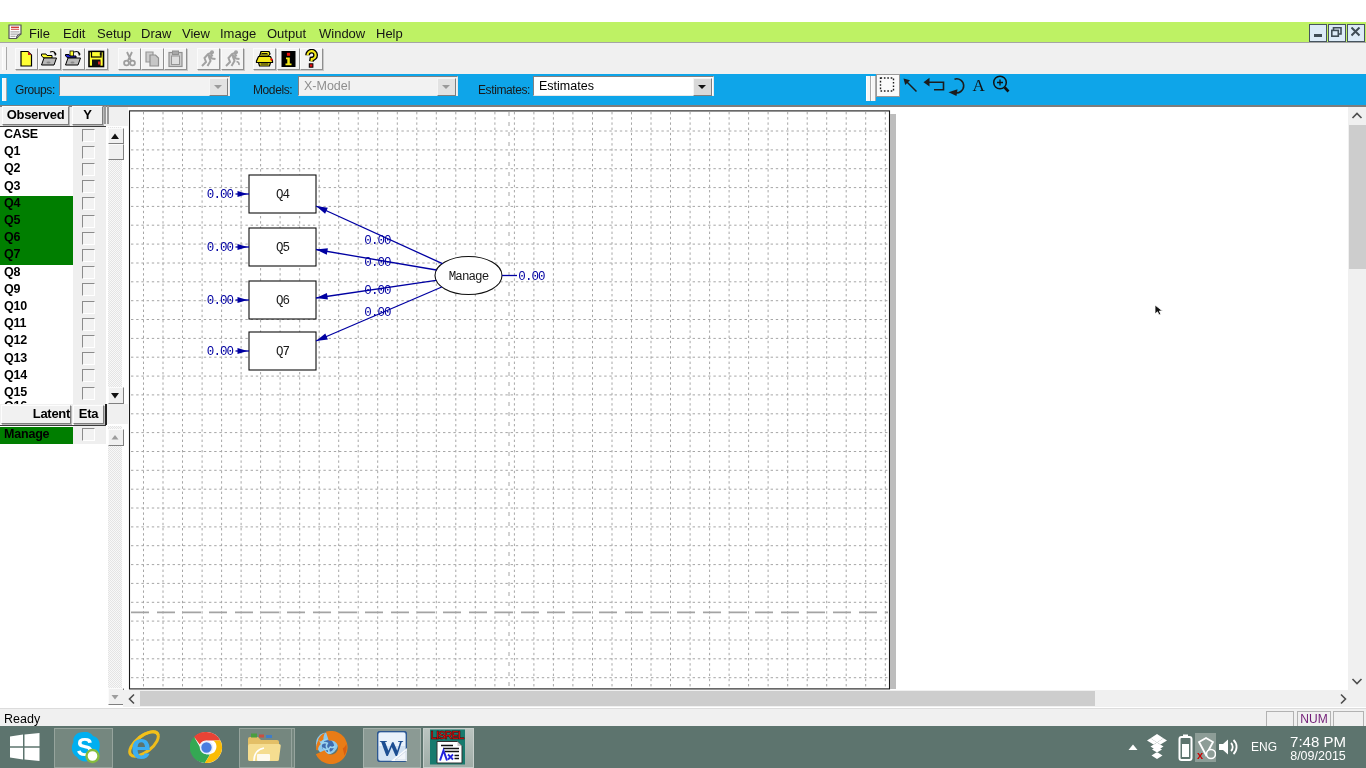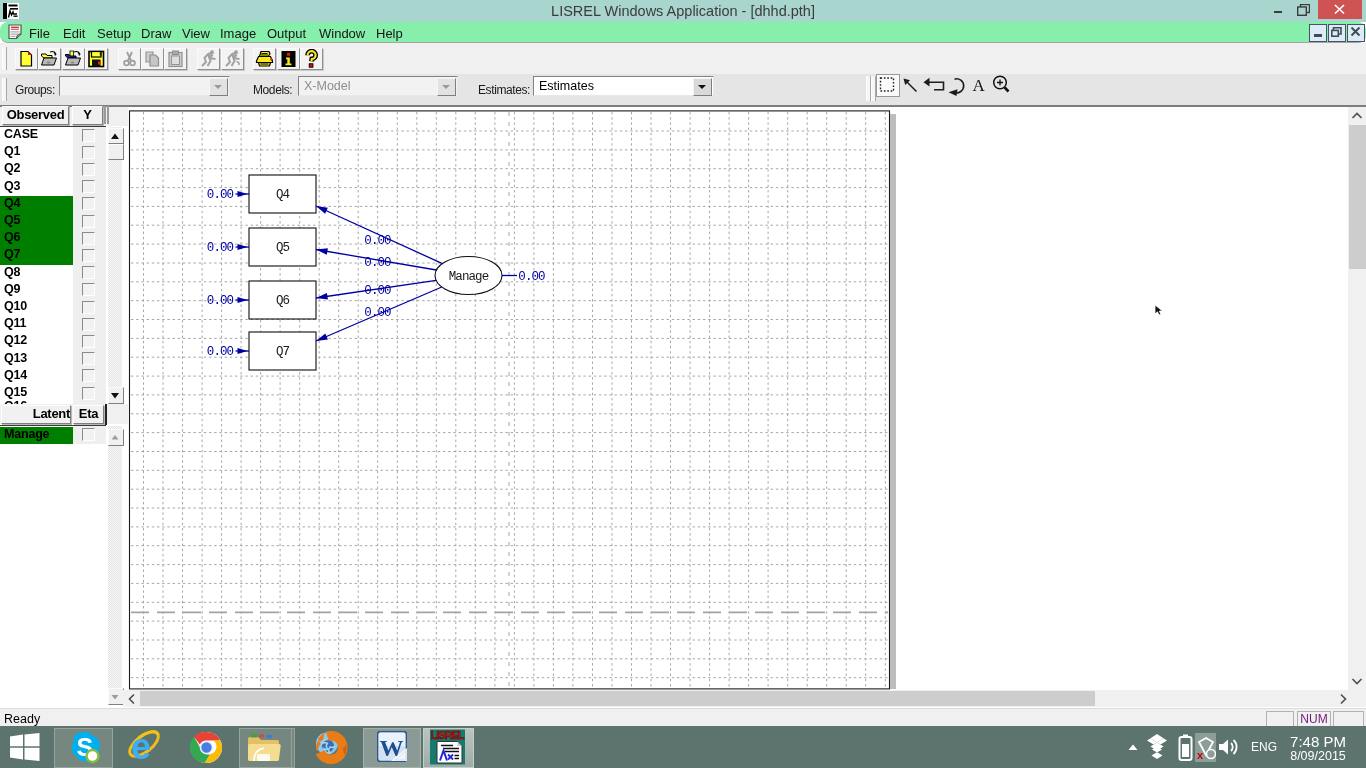--- a/index.html
+++ b/index.html
@@ -3,31 +3,31 @@
 <meta charset="utf-8">
 <style>
   html,body{margin:0;padding:0;width:1366px;height:768px;overflow:hidden;
     font-family:"Liberation Sans",sans-serif;background:#fff;}
   .abs{position:absolute;}
   #screen{position:relative;width:1366px;height:768px;}
   
   #titlebar{left:0;top:0;width:1366px;height:22px;background:#a9d5cf;}
   #title-text{left:0;top:3px;width:1366px;text-align:center;font-size:14.5px;color:#3c3c3c;}
   
-  #menubar{left:0;top:22px;width:1366px;height:20px;background:#86efac;border-bottom:1px solid #a5a5a5;border-radius:8px;}
+  #menubar{left:0;top:22px;width:1366px;height:20px;background:#bef264;border-bottom:1px solid #a5a5a5;}
   .menuitem{position:absolute;top:4px;font-size:13px;color:#151515;}
   
   #toolbar1{left:0;top:43px;width:1366px;height:31px;background:#f0f0f0;}
   .tbtn{position:absolute;top:5px;width:21px;height:20px;background:#f3f3f3;
     border-top:1px solid #fbfbfb;border-left:1px solid #fbfbfb;
     border-right:1px solid #8f8f8f;border-bottom:1px solid #8f8f8f;
     box-shadow:1px 1px 0 #c9c9c9;}
   .grip{position:absolute;width:3px;background:#f6f6f6;border-left:1px solid #fdfdfd;border-right:1px solid #a9a9a9;}
   
-  #toolbar2{left:0;top:74px;width:1366px;height:31px;background:#e5e5e5;}
+  #toolbar2{left:0;top:74px;width:1366px;height:31px;background:#0ea5e9;}
   .lbl{position:absolute;top:9px;font-size:12px;letter-spacing:-0.4px;color:#1a1a1a;}
   .combo{position:absolute;top:2px;height:18px;background:#fff;
     border-top:1.5px solid #828282;border-left:1.5px solid #828282;
     border-bottom:1px solid #e8e8e8;border-right:1px solid #e8e8e8;text-align:right;}
   .combo .ctext{position:absolute;left:5px;top:2px;font-size:12.5px;}
   .carrow{position:absolute;right:1px;top:1px;width:17px;height:15.5px;background:#d9d9d9;
     border-top:1px solid #f5f5f5;border-left:1px solid #f5f5f5;
     border-right:1px solid #7e7e7e;border-bottom:1px solid #7e7e7e;}
   .tri-dn{position:absolute;left:4px;top:6px;width:0;height:0;border-left:4px solid transparent;
     border-right:4px solid transparent;border-top:4px solid #5e5e5e;}
@@ -59,40 +59,20 @@
   #statusbar{left:0;top:708px;width:1366px;height:18px;background:#f0f0f0;border-top:1px solid #dcdcdc;}
   .scell{position:absolute;top:2px;height:14px;border:1px solid #b2b2b2;font-size:12px;text-align:center;color:#701a75;}
   
   #taskbar{left:0;top:726px;width:1366px;height:42px;background:#5d746e;}
   .tbbtn{position:absolute;top:2px;height:38px;}
   .trayt{position:absolute;color:#fff;font-size:12px;}
 </style>
 </head>
 <body>
 <div id="screen">
-<div class="abs" id="titlebar">
-  <svg class="abs" style="left:3px;top:3px" width="16" height="16">
-    <rect x="0" y="0" width="16" height="16" fill="#fff"></rect>
-    <rect x="0" y="0" width="4" height="16" fill="#000"></rect>
-    <rect x="5.5" y="1.5" width="9" height="2" fill="#000"></rect>
-    <rect x="7" y="5" width="8" height="1.6" fill="#000"></rect>
-    <path d="M5.5 14.5 L7 8 L8.5 12 L10 9 L10.5 11 L14 11" stroke="#000" stroke-width="1.4" fill="none"></path>
-    <rect x="10.5" y="12.5" width="4" height="1.4" fill="#000"></rect>
-  </svg>
-  <div class="abs" id="title-text">LISREL Windows Application - [dhhd.pth]</div>
-  <div class="abs" style="left:1274px;top:11px;width:8px;height:2px;background:#3c3c3c"></div>
-  <svg class="abs" style="left:1297px;top:3.5px" width="13" height="12">
-    <rect x="3.5" y="0.5" width="9" height="8" fill="none" stroke="#3c3c3c" stroke-width="1.4"></rect>
-    <rect x="0.7" y="3" width="8.6" height="8.3" fill="#a9d5cf" stroke="#3c3c3c" stroke-width="1.4"></rect>
-  </svg>
-  <div class="abs" style="left:1318px;top:0;width:44px;height:19px;background:#ce5353"></div>
-  <svg class="abs" style="left:1334px;top:4px" width="12" height="11">
-    <path d="M1 1 L10 9.5 M10 1 L1 9.5" stroke="#fff" stroke-width="1.7"></path>
-  </svg>
-</div>
 <div class="abs" id="menubar">
   <svg class="abs" style="left:8px;top:2px" width="17" height="16">
     <path d="M1 1 L13 1 L13 10 Q9 10 8.5 14.5 L1 14.5 Z" fill="#fdfdfd" stroke="#555" stroke-width="1.2"></path>
     <path d="M13 10 Q9 10 8.5 14.5 Q11 12.5 13 10 Z" fill="#bbb" stroke="#555" stroke-width="1"></path>
     <rect x="3" y="2.6" width="8" height="1.5" fill="#d23b3b"></rect>
     <rect x="3" y="4.8" width="8" height="1.2" fill="#d96a6a"></rect>
     <rect x="2.5" y="7.4" width="9" height="1" fill="#9a9a9a"></rect>
     <rect x="2.5" y="9.6" width="8" height="1" fill="#9a9a9a"></rect>
     <rect x="2.5" y="11.8" width="5" height="1" fill="#9a9a9a"></rect>
   </svg>

